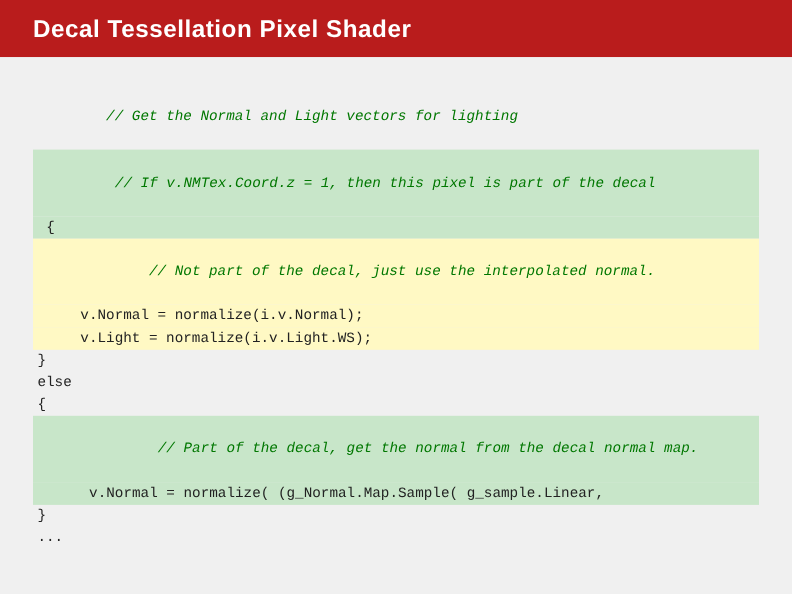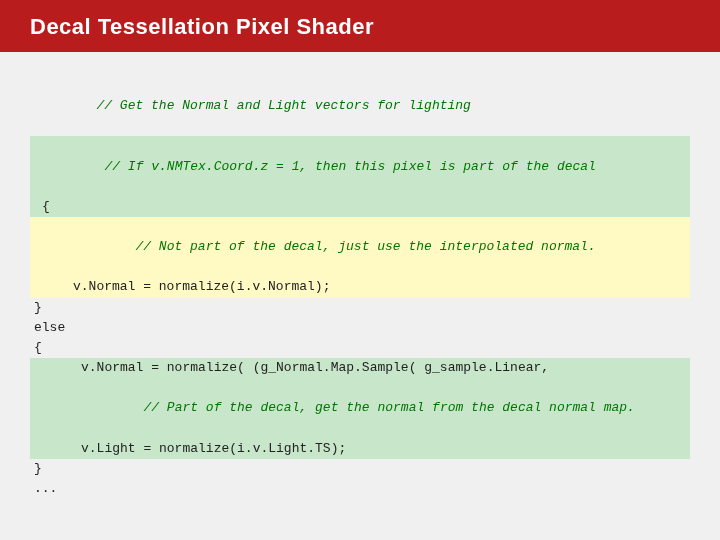--- a/index.html
+++ b/index.html
@@ -99,30 +99,30 @@
 
       <span class="line-highlight-green">
         <span class="comment">// If v.NMTex.Coord.z = 1, then this pixel is part of the decal</span>
       </span>
       <span class="line-highlight-green">{</span>
 
       <span class="line-highlight-yellow">
         <span class="comment">     // Not part of the decal, just use the interpolated normal.</span>
       </span>
       <span class="line-highlight-yellow">     v.Normal = normalize(i.v.Normal);</span>
+      <span class="line-highlight-yellow">     v.Light = normalize(i.v.Light.WS);</span>
 
       <span class="line-plain">}</span>
       <span class="line-plain">else</span>
       <span class="line-plain">{</span>
 
-      <span class="line-highlight-green">     v.Normal = normalize( (g_Normal.Map.Sample( g_sample.Linear,</span>
       <span class="line-highlight-green">
         <span class="comment">     // Part of the decal, get the normal from the decal normal map.</span>
       </span>
-      <span class="line-highlight-green">     v.Light = normalize(i.v.Light.TS);</span>
+      <span class="line-highlight-green">     v.Normal = normalize( (g_Normal.Map.Sample( g_sample.Linear,</span>
 
       <span class="line-plain">}</span>
       <span class="line-plain">...</span>
 
     </div>
   </div>
 
 </div>
 
 </body></html>

